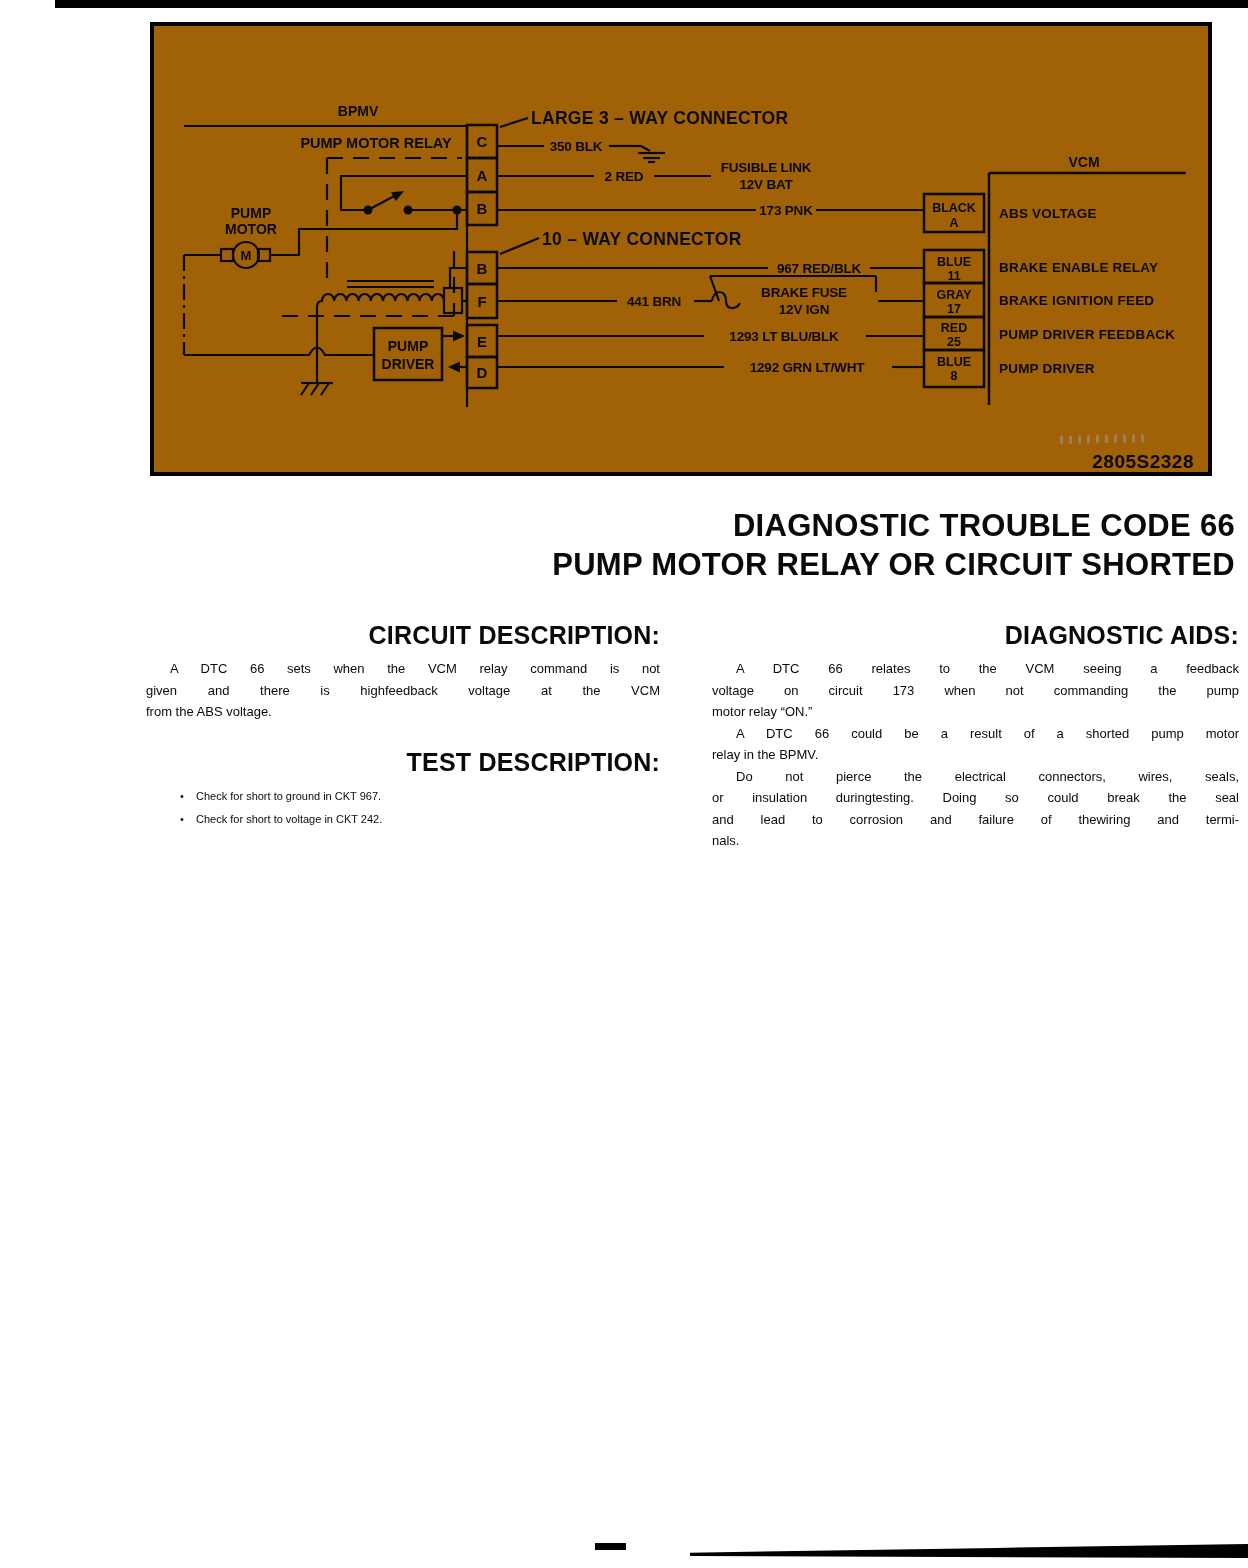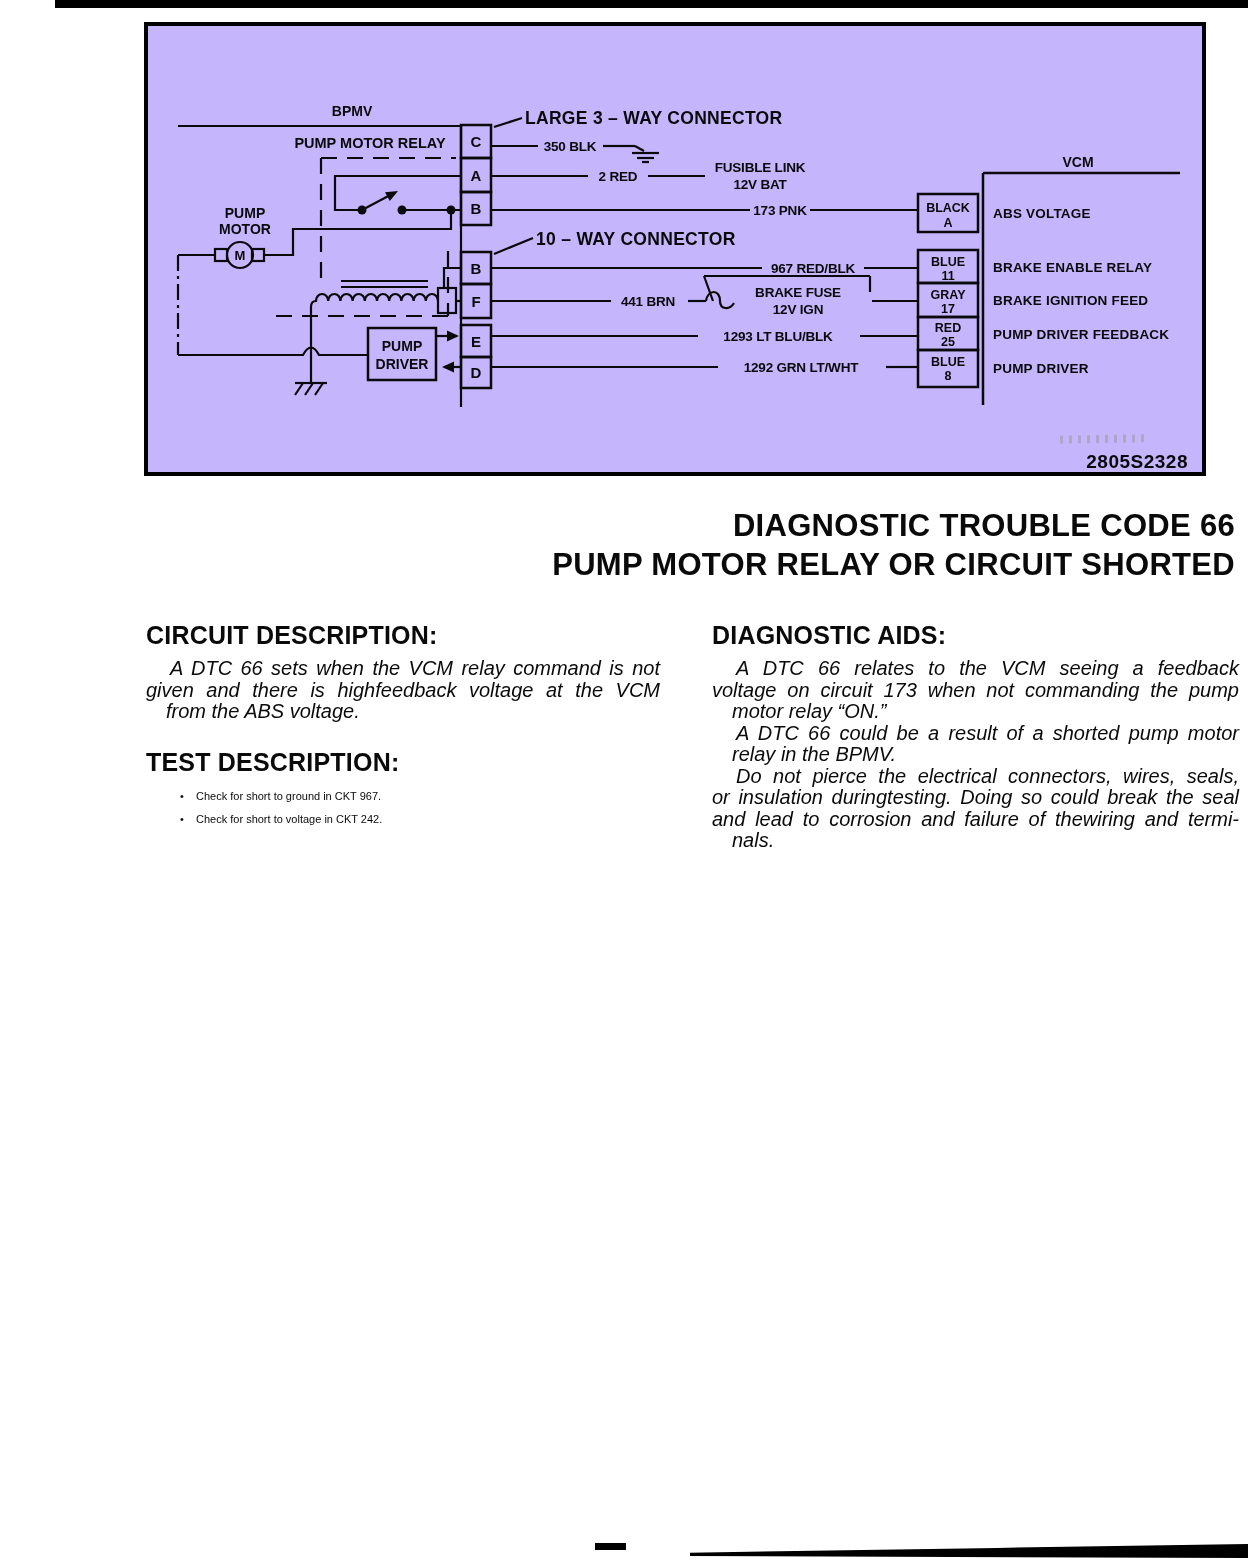--- a/index.html
+++ b/index.html
@@ -2,53 +2,53 @@
 <html><head>
 <meta charset="utf-8">
 <style>
   html,body{margin:0;padding:0;background:#ffffff;}
   body{
     position:relative;width:1248px;height:1568px;
     font-family:"Liberation Sans",sans-serif;color:#0a0a0a;overflow:hidden;
   }
   .topbar{position:absolute;left:55px;top:0;width:1193px;height:8px;background:#000;}
   .frame{
-    position:absolute;left:144px;top:22px;width:1054px;height:446px;
-    border:4px solid #000;background:#c4b5fd;text-decoration:underline;
+    position:absolute;left:150px;top:22px;width:1054px;height:446px;
+    border:4px solid #000;background:#a16207;text-decoration:underline;
   }
   .frame svg{display:block;width:1054px;height:446px;}
   svg text{
     font-family:"Liberation Sans",sans-serif;font-weight:bold;fill:#0a0a0a;
   }
   .t-wire{font-size:13.5px;letter-spacing:-0.2px;}
   .t-pin{font-size:15px;}
   .t-pinbox{font-size:12.5px;}
   .t-vcmlabel{font-size:13.5px;letter-spacing:0.2px;}
   .t-callout{font-size:17.5px;letter-spacing:0.3px;}
   .t-small{font-size:14px;}
   .t-fig{font-size:19px;letter-spacing:0.5px;}
   .title{
     position:absolute;left:140px;top:506px;width:1095px;
     text-align:right;font-weight:bold;font-size:31px;line-height:39px;letter-spacing:0.3px;
   }
   .col{position:absolute;top:620px;}
   .col-left{left:146px;width:514px;}
   .col-right{left:712px;width:527px;}
   .sec-head{
-    text-align:left;font-weight:bold;font-size:25px;line-height:30px;
+    text-align:right;font-weight:bold;font-size:25px;line-height:30px;
     letter-spacing:0.2px;margin:0;
   }
   .sec-head.second{margin-top:24px;}
   .para{margin-top:8px;}
   .jline{
-    font-size:20px;line-height:21.5px;
+    font-size:13px;line-height:21.5px;
     text-align:justify;text-align-last:justify;
-    -moz-text-align-last:justify;white-space:normal;font-style:italic;
-  }
-  .jline.lastline{text-align-last:left;margin-left:20px;-moz-text-align-last:left;}
+    -moz-text-align-last:justify;white-space:normal;
+  }
+  .jline.lastline{text-align-last:left;-moz-text-align-last:left;}
   .jline.indent{text-indent:24px;}
   .bullets{margin-top:8px;padding-left:34px;}
   .bullet-line{font-size:11px;line-height:23px;}
   .bullet-line .dot{display:inline-block;width:16px;}
   .b-dash{position:absolute;left:595px;top:1543px;width:31px;height:7px;background:#000;}
   .b-wedge{
     position:absolute;left:690px;top:1544px;width:558px;height:14px;background:#000;
     clip-path:polygon(0% 62%,55% 28%,100% 0%,100% 100%,0% 86%);
   }
   .smudge{position:absolute;left:1060px;top:435px;width:85px;height:8px;

